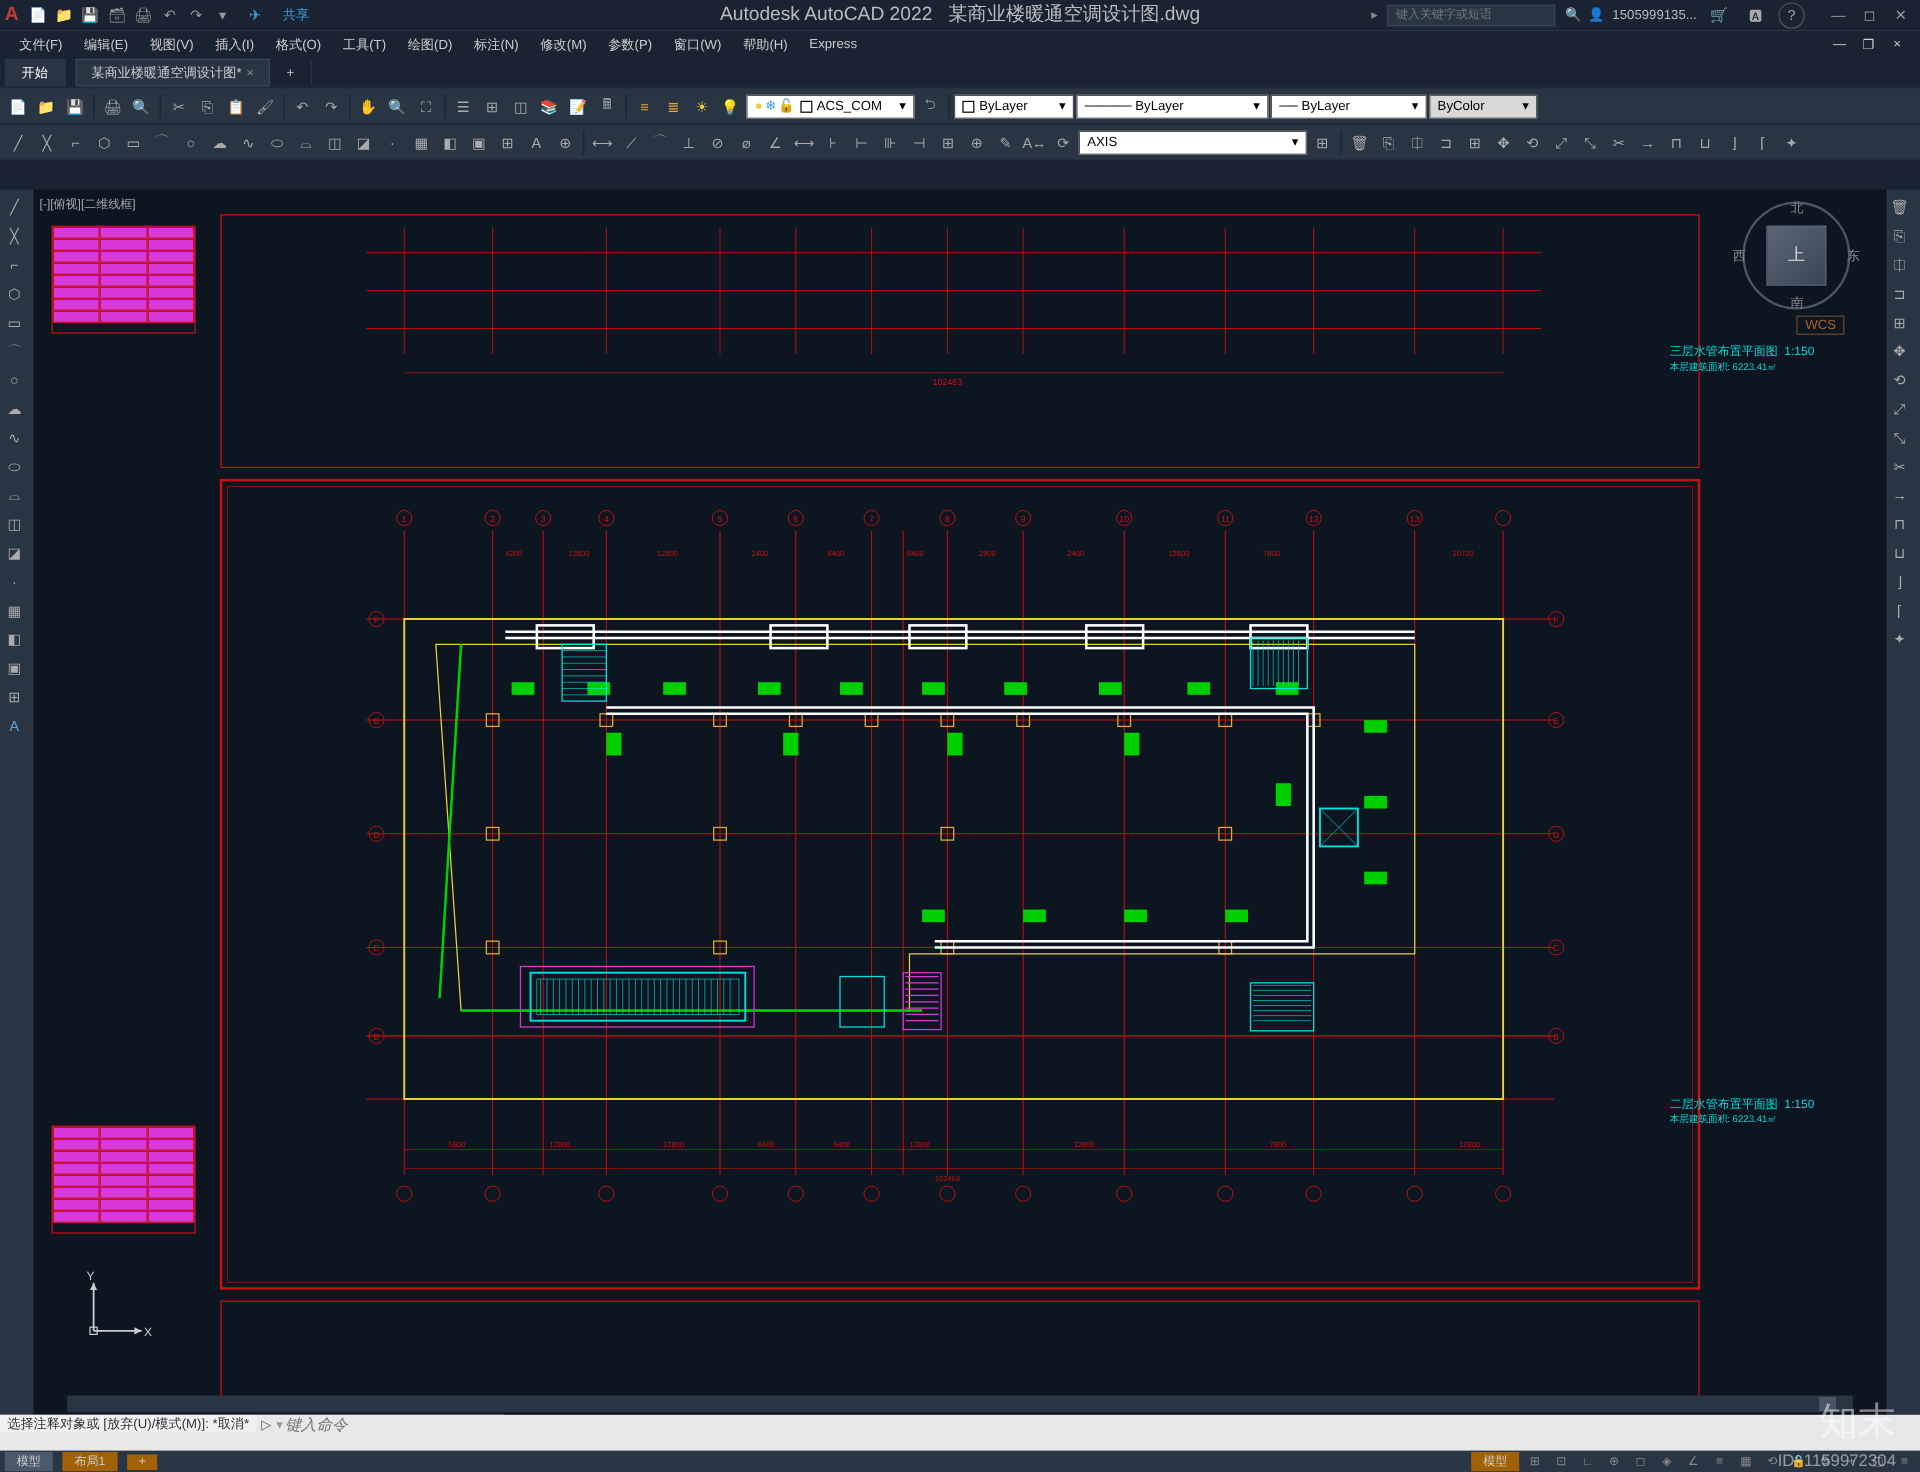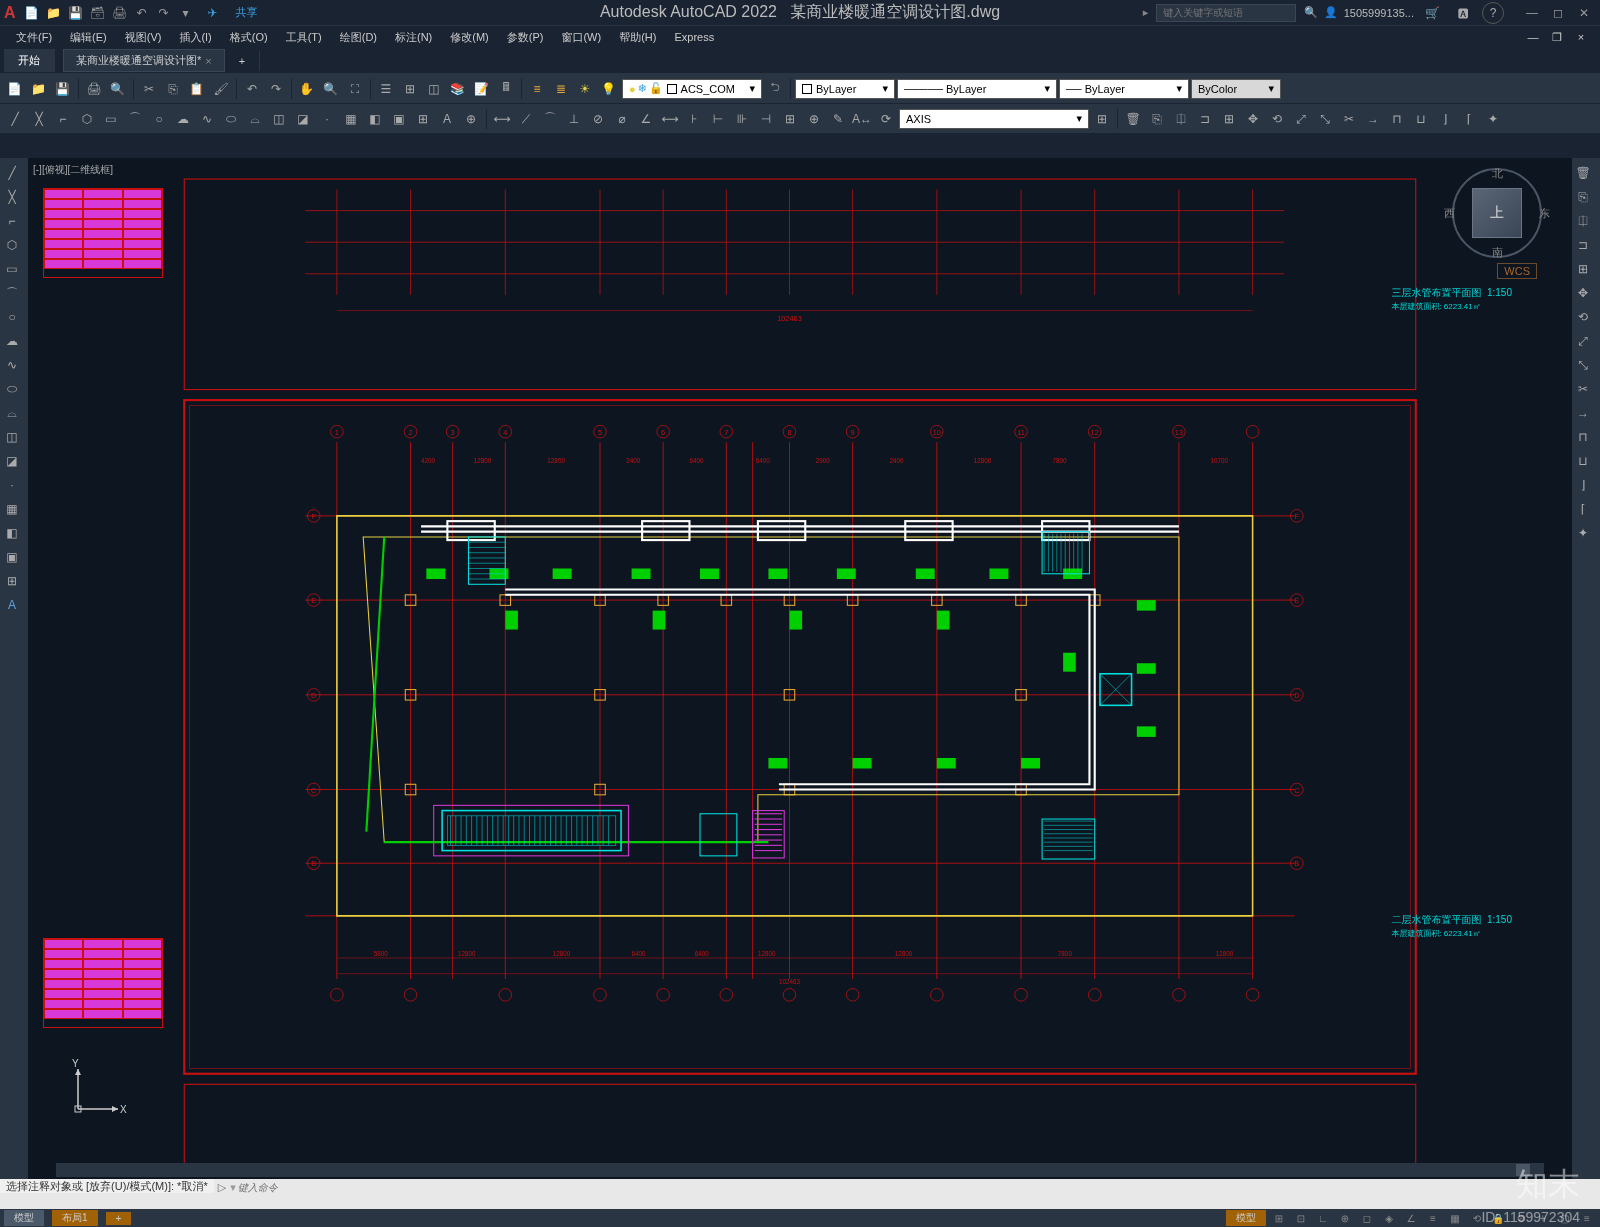--- a/index.html
+++ b/index.html
@@ -38,21 +38,21 @@
 .wcs-label{position:absolute;top:105px;right:35px;color:#a8662a;font-size:11px;border:1px solid #6a4a2a;padding:1px 6px}
 .ucs-icon{position:absolute;bottom:60px;left:40px;width:60px;height:60px}
 .drawing-title{position:absolute;color:#00d8d8;font-size:10px}
 .legend-table{position:absolute;width:120px;height:90px;border:1px solid #c91010}
 .legend-row{height:10px;display:flex}
 .legend-cell{flex:1;border:1px solid #c91010;background:#d838d8;font-size:6px}
 .cmd-area{position:absolute;bottom:18px;left:0;right:0;height:30px;background:#e8e8e8;display:flex;flex-direction:row}
 .cmd-history{height:14px;padding:0 6px;color:#333;font-size:11px;background:#f0f0f0}
 .cmd-input-row{height:16px;display:flex;align-items:center;padding:0 4px;background:#e8e8e8}
 .cmd-prompt{color:#666;font-size:11px;margin-right:4px}
-.cmd-input{flex:1;background:transparent;border:none;color:#888;font-size:10px;font-style:italic}
+.cmd-input{flex:1;background:transparent;border:none;color:#888;font-size:13px;font-style:italic}
 .status-bar{position:absolute;bottom:0;left:0;right:0;height:18px;background:#2a3544;display:flex;align-items:center;padding:0 4px;gap:8px}
 .status-tab{padding:1px 10px;color:#ccc;font-size:10px;background:#a16207}
 .status-right{margin-left:auto;display:flex;gap:4px;align-items:center}
 .status-btn{width:18px;height:14px;color:#888;font-size:10px;display:inline-flex;align-items:center;justify-content:center}
 .watermark{position:absolute;bottom:20px;right:20px;color:rgba(255,255,255,0.5);font-size:32px;font-weight:normal}
 .watermark-id{position:absolute;bottom:2px;right:20px;color:rgba(255,255,255,0.5);font-size:14px}
 .scrollbar-h{position:absolute;bottom:2px;left:28px;right:28px;height:14px;background:#2a3544;display:flex;align-items:center}
 .scrollbar-thumb{position:absolute;right:14px;width:14px;height:12px;background:#4a5565}
 svg{position:absolute;inset:0;width:100%;height:100%}
 </style>

